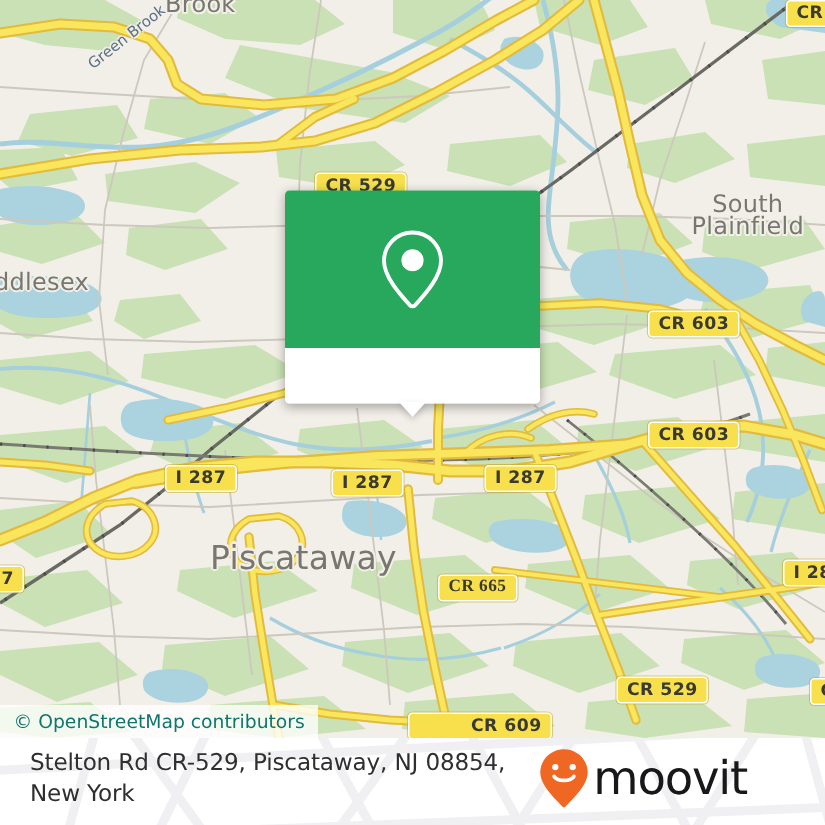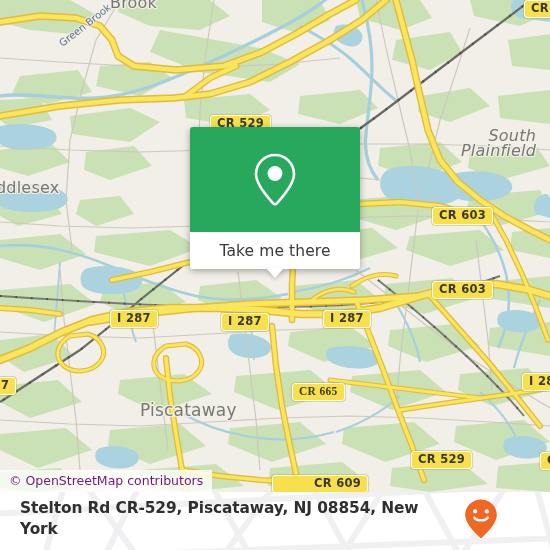--- a/index.html
+++ b/index.html
@@ -49,21 +49,21 @@
       0 1.4px 0 #f2efe9, 0 -1.4px 0 #f2efe9,
       1px 1px 0 #f2efe9, -1px -1px 0 #f2efe9,
       1px -1px 0 #f2efe9, -1px 1px 0 #f2efe9;
     pointer-events: none;
   }
   .place-town {
     font-size: 16px;
     letter-spacing: .2px;
     color: #77776f;
   }
-  .place-town-2l { line-height: 15px; text-align: right; font-style: italic; }
+  .place-town-2l { line-height: 15px; text-align: center; }
 
   .water-label {
     position: absolute;
     color: #5a6f86;
     font-size: 10px;
     font-family: "DejaVu Sans", sans-serif;
     white-space: nowrap;
     text-shadow:
       1.2px 0 0 #f2efe9, -1.2px 0 0 #f2efe9,
       0 1.2px 0 #f2efe9, 0 -1.2px 0 #f2efe9;
@@ -85,21 +85,21 @@
     box-shadow: 0 0 0 0.7px rgba(190,170,40,.55);
     letter-spacing: .3px;
   }
 
   
   #attribution {
     position: absolute;
     left: 0;
     top: 470px;
     background: rgba(255,255,255,0.80);
-    color: #701a75;
+    color: #0f766e;
     font-size: 12.5px;
     font-family: "DejaVu Sans", sans-serif;
     padding: 3px 9px 4px 9px;
     white-space: nowrap;
   }
 
   
   #poi-card {
     position: absolute;
     left: 190px;
@@ -163,21 +163,20 @@
   }
   #footer-inner {
     position: relative;
     width: 512px;
     height: 58px;
     display: flex;
     align-items: center;
     justify-content: space-between;
     padding: 0 14px 4px 20px;
     box-sizing: border-box;
-    font-weight: bold;
   }
   #footer-address {
     color: #2f2f2f;
     font-size: 15.4px;
     font-family: "DejaVu Sans", sans-serif;
     line-height: 21px;
     max-width: 400px;
     letter-spacing: -.1px;
   }
   #brand {
@@ -400,21 +399,21 @@
 
     <div class="place-label place-town" style="left:110px; top:-7px;">Brook</div>
 
     <div class="place-label place-town place-town-2l" style="left:461px; top:128px;">
       <div>South</div>
       <div>Plainfield</div>
     </div>
 
     <div class="place-label place-town" style="left:-4px; top:178px;">ddlesex</div>
 
-    <div class="place-label place-town" style="left:140px; top:400px; font-size:17px;text-align:center;">Piscataway</div>
+    <div class="place-label place-town" style="left:140px; top:360px; font-size:22px;text-align:center;">Piscataway</div>
 
     <div class="shield" style="left:524px; top:0px;">CR</div>
     <div class="shield" style="left:432px; top:207px;">CR 603</div>
     <div class="shield" style="left:432px; top:281px;">CR 603</div>
     <div class="shield" style="left:110px; top:310px;">I 287</div>
     <div class="shield" style="left:221px; top:313px;">I 287</div>
     <div class="shield" style="left:323px; top:310px;">I 287</div>
     <div class="shield" style="left:522px; top:373px;">I 28</div>
     <div class="shield" style="left:-6px; top:377px;">7</div>
     <div class="shield" style="left:292px; top:383px;font-family:Liberation Serif, serif;">CR 665</div>
@@ -427,21 +426,20 @@
     <div id="attribution">© OpenStreetMap contributors</div>
 
     <div id="poi-card">
       <div id="poi-card-green">
         <svg width="48" height="58" viewBox="0 0 48 58">
           <path d="M24,4 C13.5,4 5,12.5 5,23 C5,34 17,46.5 22.2,52.4 C23.2,53.5 24.8,53.5 25.8,52.4 C31,46.5 43,34 43,23 C43,12.5 34.5,4 24,4 Z" fill="none" stroke="#ffffff" stroke-width="2.6" stroke-linejoin="round"></path>
           <circle cx="24" cy="22.5" r="7.4" fill="#ffffff"></circle>
         </svg>
       </div>
       <div id="poi-card-action">
-        <span id="poi-card-action-label">Take me there</span>
         <div id="card-tail"></div>
       </div>
     </div>
   </div>
 
   <div id="footer">
     <svg id="footer-watermark" viewBox="0 0 550 94" xmlns="http://www.w3.org/2000/svg">
       <g stroke="#f0f0f2" stroke-width="6" fill="none">
         <path d="M70,-10 L40,100"></path>
         <path d="M70,-10 L150,100"></path>
@@ -461,16 +459,17 @@
       <div id="footer-address">
         <span>Stelton Rd CR-529, Piscataway, NJ 08854, New York</span><br>
       </div>
       <div id="brand">
         <svg width="34" height="42" viewBox="0 0 34 42">
           <path d="M17,1.5 C8.2,1.5 1.2,8.4 1.2,17 C1.2,26.4 13.4,36.6 16.1,39.8 C16.6,40.4 17.4,40.4 17.9,39.8 C20.6,36.6 32.8,26.4 32.8,17 C32.8,8.4 25.8,1.5 17,1.5 Z" fill="#ef6723"></path>
           <circle cx="11.2" cy="13.4" r="2.1" fill="#ffffff"></circle>
           <circle cx="22.8" cy="13.4" r="2.1" fill="#ffffff"></circle>
           <path d="M10.4,19.6 C12.4,23.2 21.6,23.2 23.6,19.6" stroke="#ffffff" stroke-width="2.5" fill="none" stroke-linecap="round"></path>
         </svg>
+        <span id="brand-wordmark">moovit</span>
       </div>
     </div>
   </div>
 </div>
 
 </body></html>

